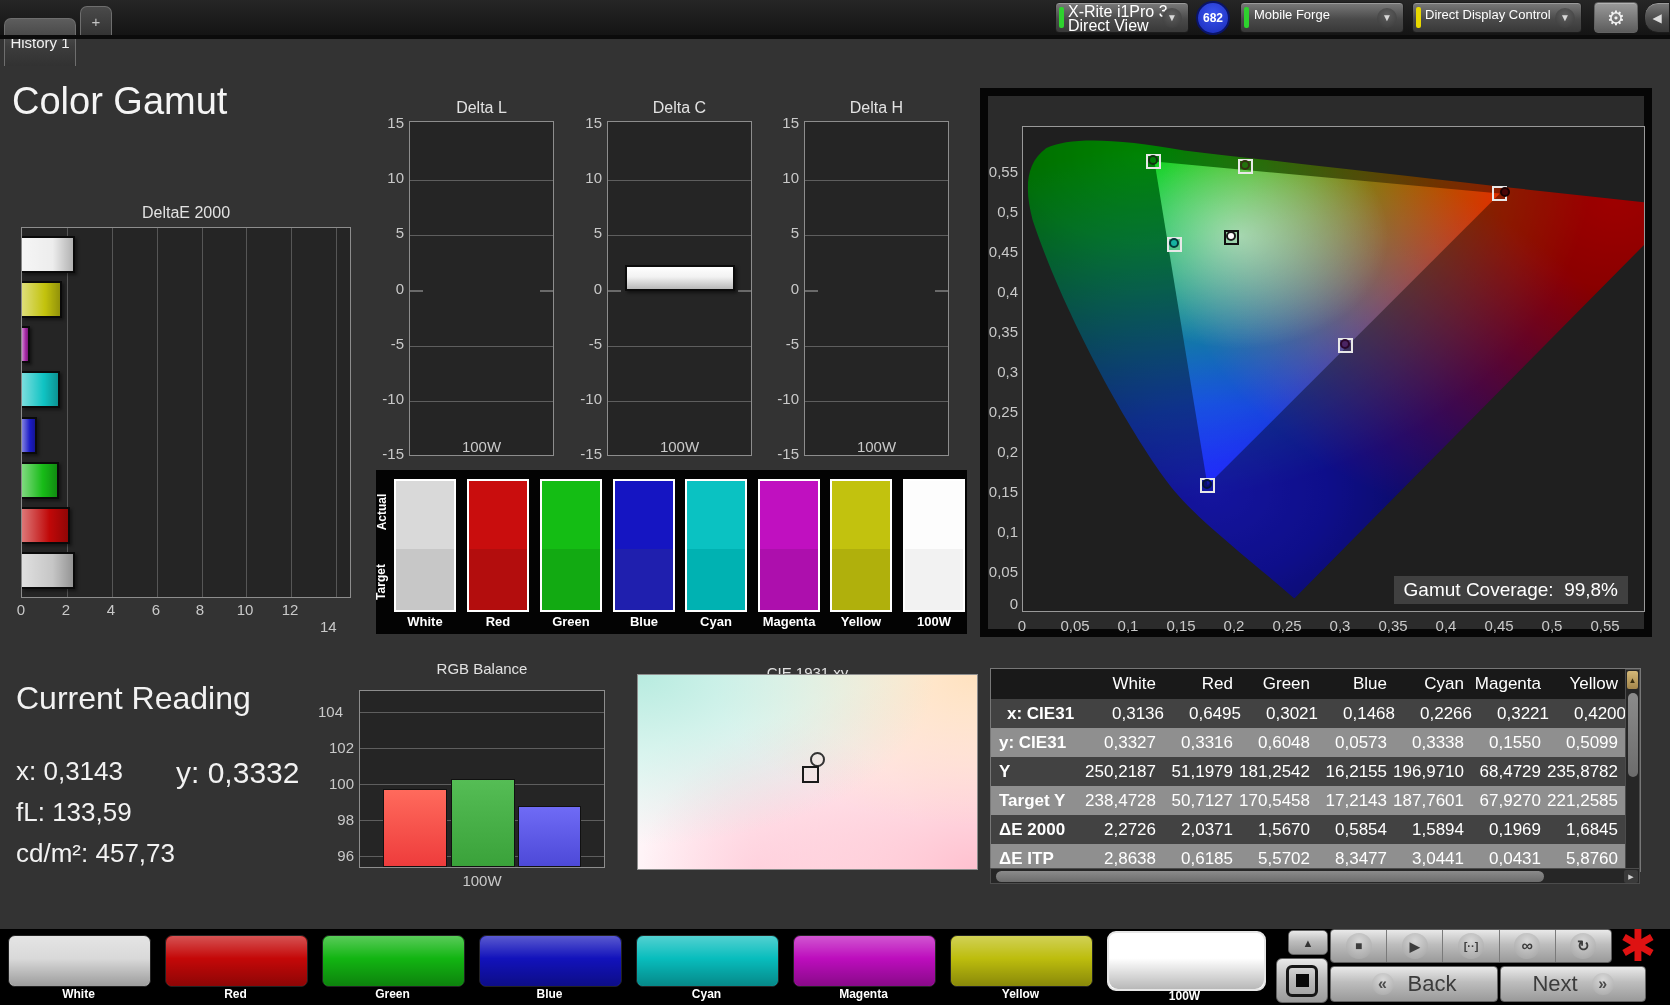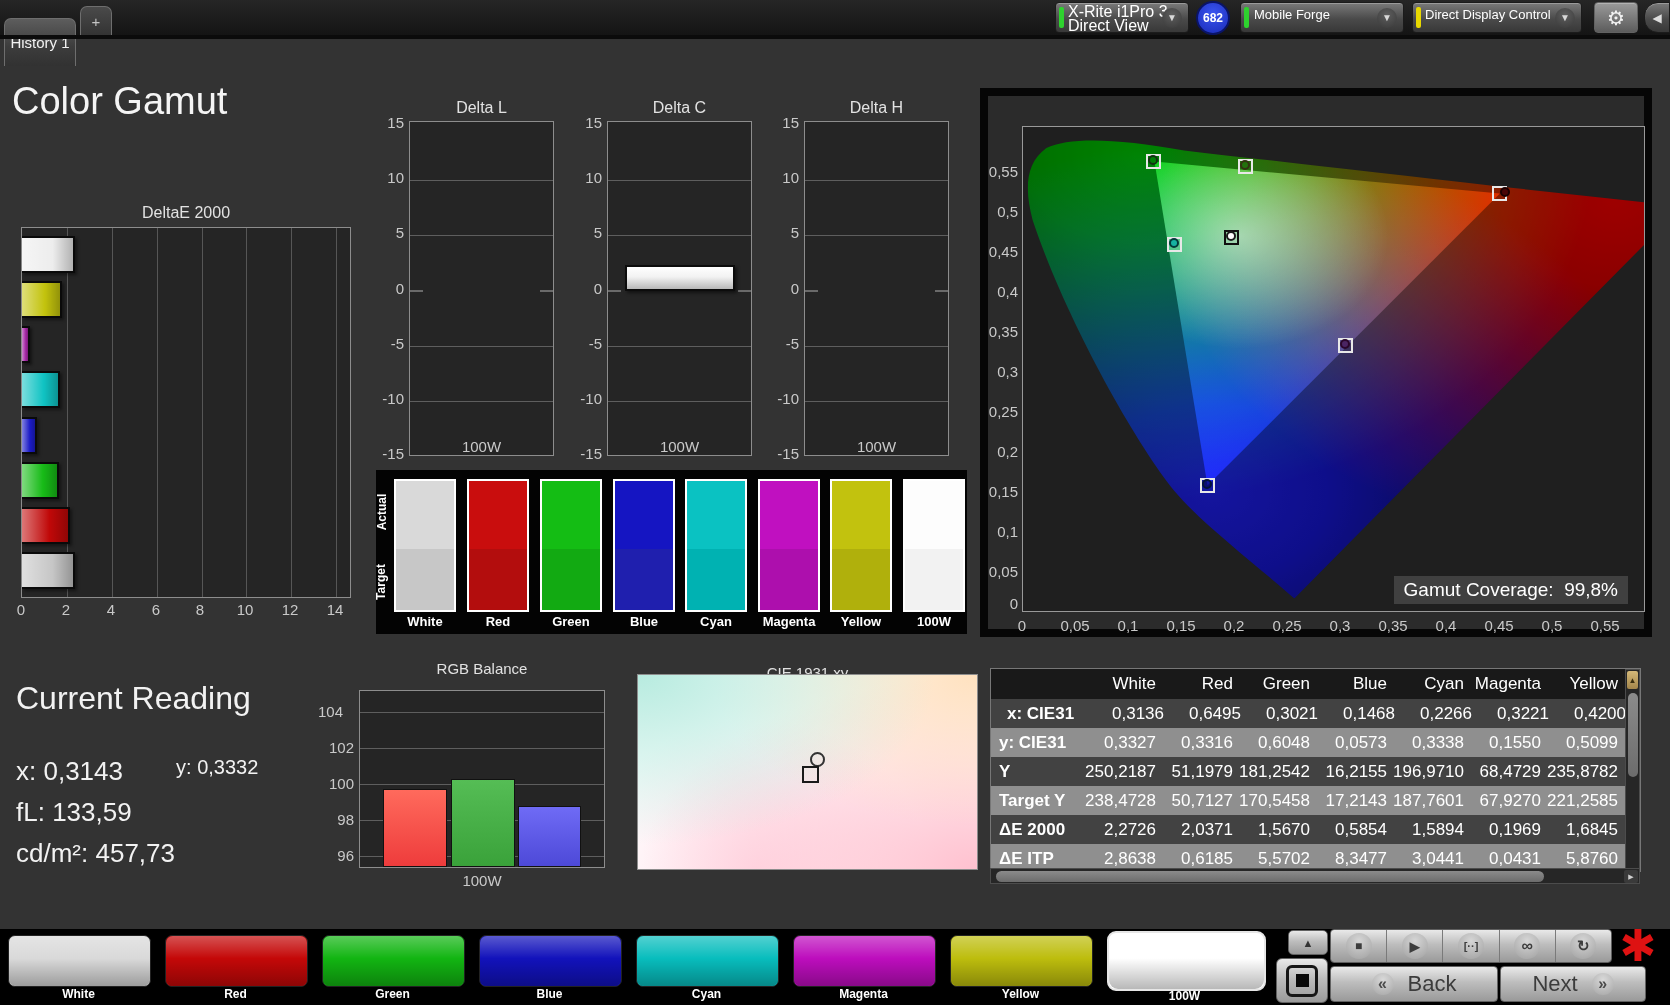--- a/index.html
+++ b/index.html
@@ -122,21 +122,21 @@
     </div>
   </div>
   <div class="abs" style="left:6px;top:601px;width:360px;height:18px;">
     <span class="ticklab" style="left:0px;width:30px;text-align:center;">0</span>
     <span class="ticklab" style="left:45px;width:30px;text-align:center;">2</span>
     <span class="ticklab" style="left:90px;width:30px;text-align:center;">4</span>
     <span class="ticklab" style="left:135px;width:30px;text-align:center;">6</span>
     <span class="ticklab" style="left:179px;width:30px;text-align:center;">8</span>
     <span class="ticklab" style="left:224px;width:30px;text-align:center;">10</span>
     <span class="ticklab" style="left:269px;width:30px;text-align:center;">12</span>
-    <span class="ticklab" style="left:314px;width:30px;text-align:center;">14</span>
+    <span class="ticklab" style="left:314px;width:30px;text-align:left;margin-top:17px;">14</span>
   </div>
 
   <div class="ctitle" style="left:409px;top:99px;width:145px;">Delta L</div>
   <div class="cbox" style="left:409px;top:121px;width:145px;height:335px;">
     <div class="glh" style="top:58px;"></div>
       <div class="glh" style="top:113px;"></div>
     <div class="glh" style="top:224px;"></div>
       <div class="glh" style="top:279px;"></div>
     <div class="ztick" style="left:0;width:13px;top:168px;"></div>
       <div class="ztick" style="right:0;width:13px;top:168px;"></div>
@@ -334,21 +334,21 @@
   <span class="ticklab" style="left:1373px;top:617px;width:40px;text-align:center;">0,35</span>
   <span class="ticklab" style="left:1426px;top:617px;width:40px;text-align:center;">0,4</span>
   <span class="ticklab" style="left:1479px;top:617px;width:40px;text-align:center;">0,45</span>
   <span class="ticklab" style="left:1532px;top:617px;width:40px;text-align:center;">0,5</span>
   <span class="ticklab" style="left:1585px;top:617px;width:40px;text-align:center;">0,55</span>
 
   <div class="abs" style="left:16px;top:680px;font-size:32px;color:#f2f2f2;">Current Reading</div>
   <div class="abs" style="left:16px;top:756px;font-size:26px;color:#f2f2f2;">
     <span>x:</span> <span>0,3143</span>
   </div>
-  <div class="abs" style="left:176px;top:756px;font-size:20px;color:#f2f2f2;">
+  <div class="abs" style="left:176px;top:756px;font-size:30px;color:#f2f2f2;">
     <span>y:</span> <span>0,3332</span>
   </div>
   <div class="abs" style="left:16px;top:797px;font-size:26px;color:#f2f2f2;">
     <span>fL:</span> <span>133,59</span>
   </div>
   <div class="abs" style="left:16px;top:838px;font-size:26px;color:#f2f2f2;">
     <span>cd/m²:</span> <span>457,73</span>
   </div>
 
   <div class="ctitle" style="left:359px;top:660px;width:246px;font-size:15px;">RGB Balance</div>

